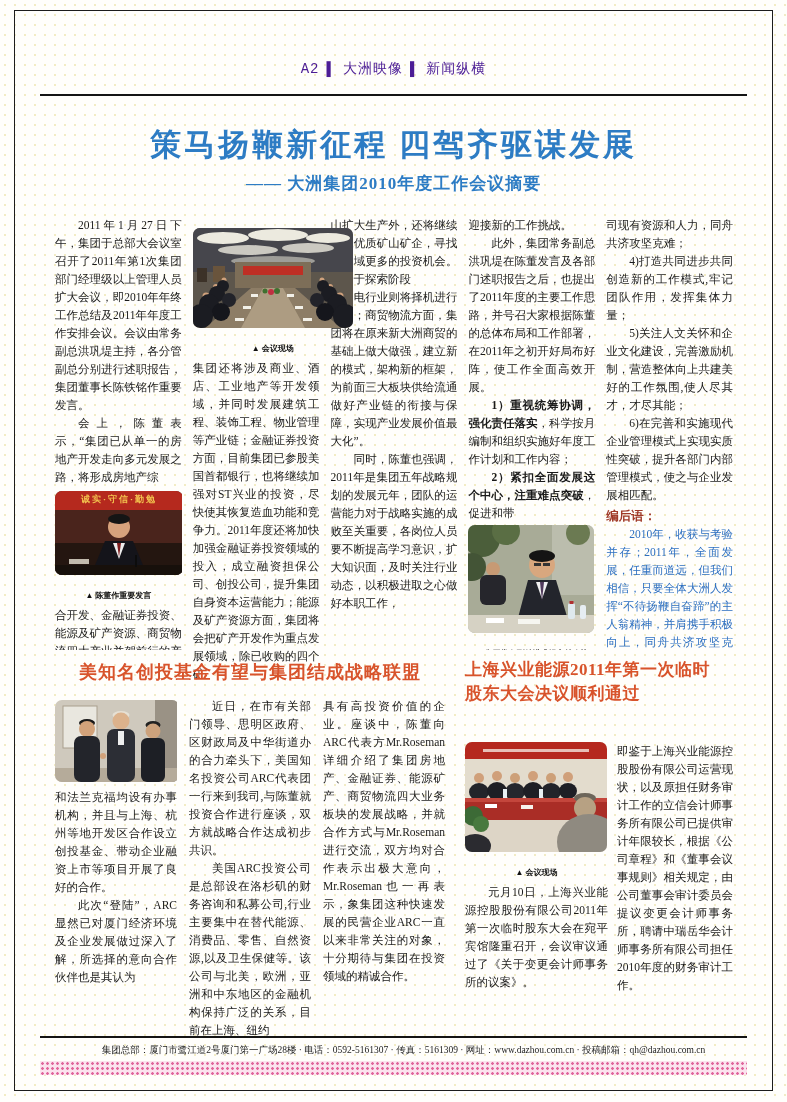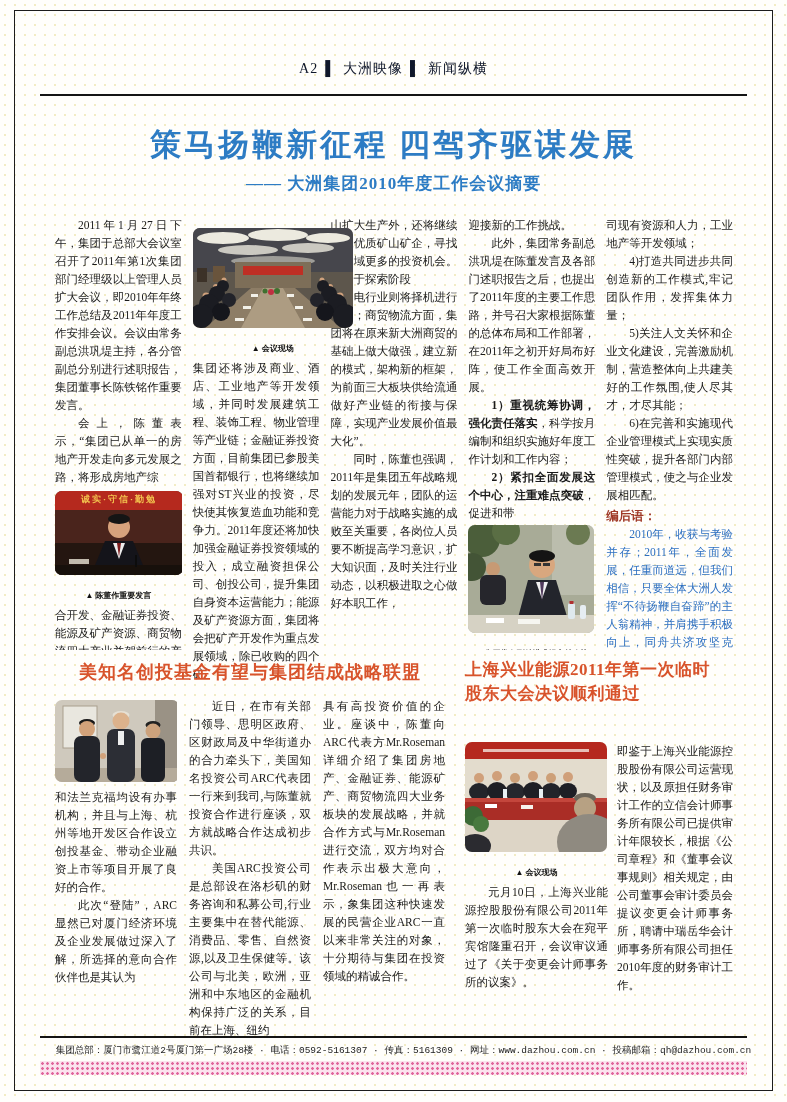--- a/index.html
+++ b/index.html
@@ -5,21 +5,21 @@
   html,body{margin:0;padding:0;background:#e8e8e8;}
   .page{position:relative;width:787px;height:1102px;background:#fffefb;overflow:hidden;
         font-family:"Liberation Serif","DejaVu Serif",serif;color:#1a1a1a;margin:0 auto;}
   .page::before{content:"";position:absolute;inset:0;pointer-events:none;
         background-image:radial-gradient(rgba(232,220,150,.55) 1px,transparent 1.35px);
         background-size:10px 10px;}
   .frame{position:absolute;left:14px;right:14px;top:10px;bottom:11px;border:1px solid #1c1c1c;pointer-events:none;}
 
   
   .hdr{position:absolute;top:60px;left:0;right:0;text-align:center;font-size:14px;
-       font-family:Liberation Serif, serif;color:#0f172a;letter-spacing:1px;}
+       font-family:Liberation Mono, monospace;color:#4c1d95;letter-spacing:1px;}
   .hdr .bar{font-weight:bold;margin:0 7px;}
   .rule-top{position:absolute;top:94px;left:40px;width:707px;border-top:2px solid #141414;}
 
   
   .m-title{position:absolute;top:124px;left:0;right:0;text-align:center;
        font-size:31px;font-weight:bold;color:#2d7cc4;letter-spacing:3px;}
   .m-sub{position:absolute;top:172px;left:0;right:0;text-align:center;
        font-size:17px;font-weight:bold;color:#2d7cc4;letter-spacing:1px;}
 
   
@@ -57,21 +57,21 @@
   .right-art h2{margin:2px 0 0;text-align:left;font-size:17px;font-weight:bold;
        color:#d8532b;line-height:24px;letter-spacing:0.5px;}
   .rt-body{display:flex;gap:9px;margin-top:36px;}
   .rt-left{flex:0 0 143px;min-width:0;}
   .rt-right{flex:1 1 0;min-width:0;overflow:hidden;}
   .rt-left p,.rt-right p{margin:0;font-size:11.5px;line-height:18px;text-align:justify;}
 
   
   .f-rule{position:absolute;top:1036px;left:40px;width:707px;border-top:2px solid #141414;}
   .f-text{position:absolute;top:1044px;left:0;right:0;text-align:center;font-size:9.5px;
-       color:#222;font-family:Liberation Mono, monospace;padding-left:20px;}
+       color:#222;font-family:Liberation Serif, serif;padding-left:20px;}
   .f-band{position:absolute;top:1061px;left:40px;width:707px;height:14px;background-color:#fbe3ee;
        background-image:radial-gradient(#e0669c 1.2px,transparent 1.5px);background-size:5px 5px;}
 </style>
 </head>
 <body>
 
 <div class="page">
   <div class="frame"></div>
 
   <div class="hdr">
@@ -191,21 +191,21 @@
           <rect x="100" y="78" width="7" height="16" rx="2" fill="#dfe9ee"></rect>
           <rect x="112" y="80" width="6" height="14" rx="2" fill="#e6edf2"></rect>
           <rect x="101.5" y="76" width="4" height="3" fill="#b03030"></rect>
         </svg>
       </div>
       <div class="cap">▲ 集团常务副总洪巩堤主持会议</div>
 
     </div>
 
     <div class="colm">
-      <p>司现有资源和人力，工业地产等开发领域；</p>
+      <p>司现有资源和人力，同舟共济攻坚克难；</p>
       <p class="ind">4)打造共同进步共同创造新的工作模式,牢记团队作用，发挥集体力量；</p>
       <p class="ind">5)关注人文关怀和企业文化建设，完善激励机制，营造整体向上共建美好的工作氛围,使人尽其才，才尽其能；</p>
       <p class="ind">6)在完善和实施现代企业管理模式上实现实质性突破，提升各部门内部管理模式，使之与企业发展相匹配。</p>
       <div class="ed-label">编后语：</div>
       <p class="ind ed-note">2010年，收获与考验并存；2011年，全面发展，任重而道远，但我们相信，只要全体大洲人发挥“不待扬鞭自奋蹄”的主人翁精神，并肩携手积极向上，同舟共济攻坚克难，大洲必将驾驭好产业发展的四驾马车，实现新一轮的跨越发展，迎来更加灿烂的2011。</p>
     </div>
   </div>
 
   <div class="bottom">
 

